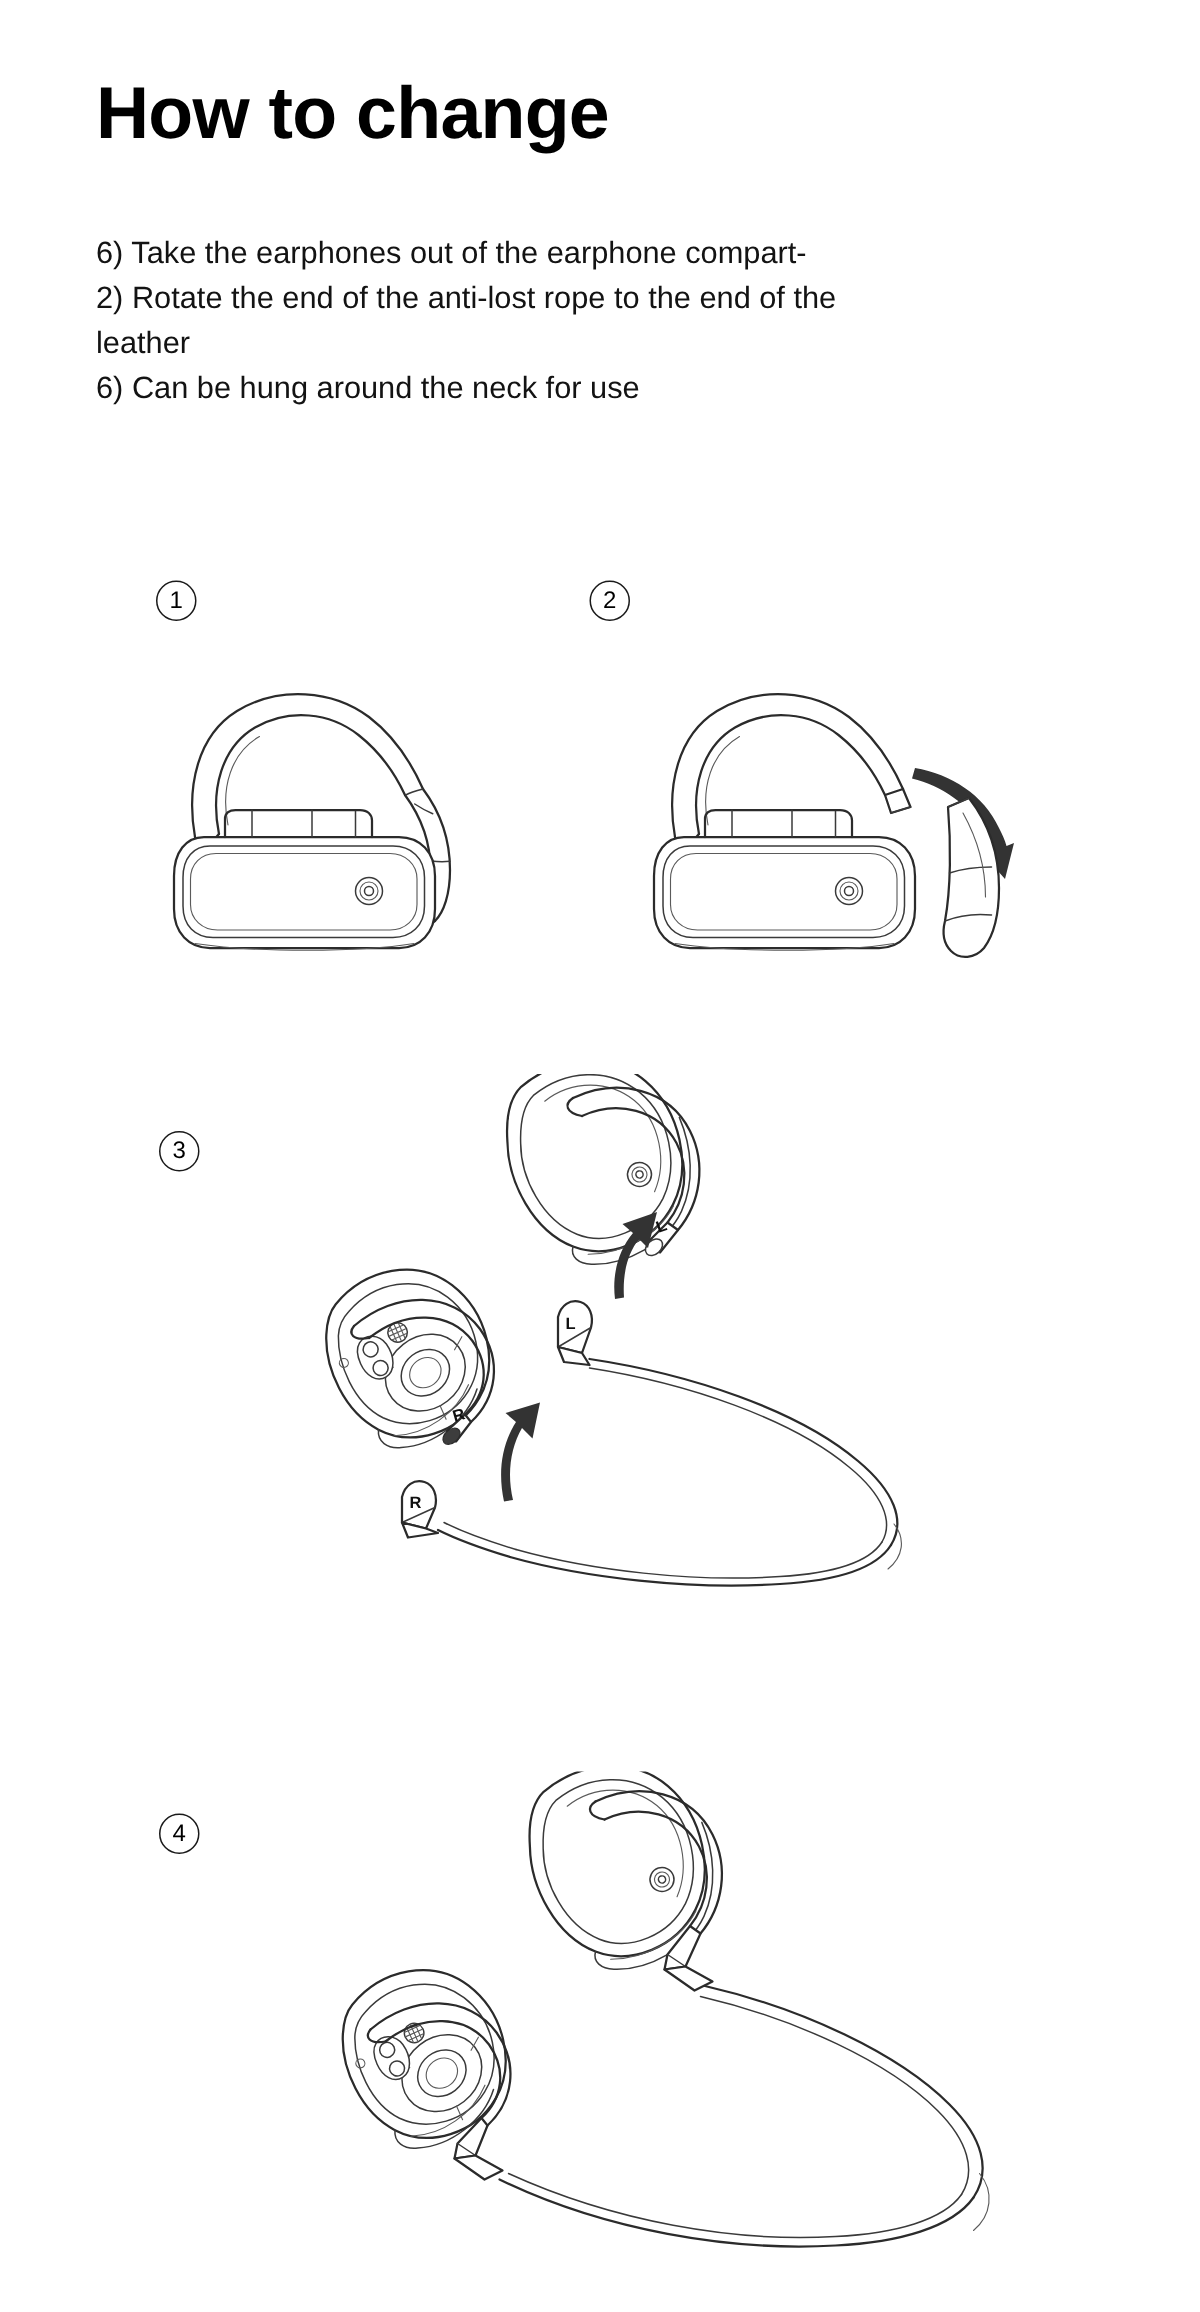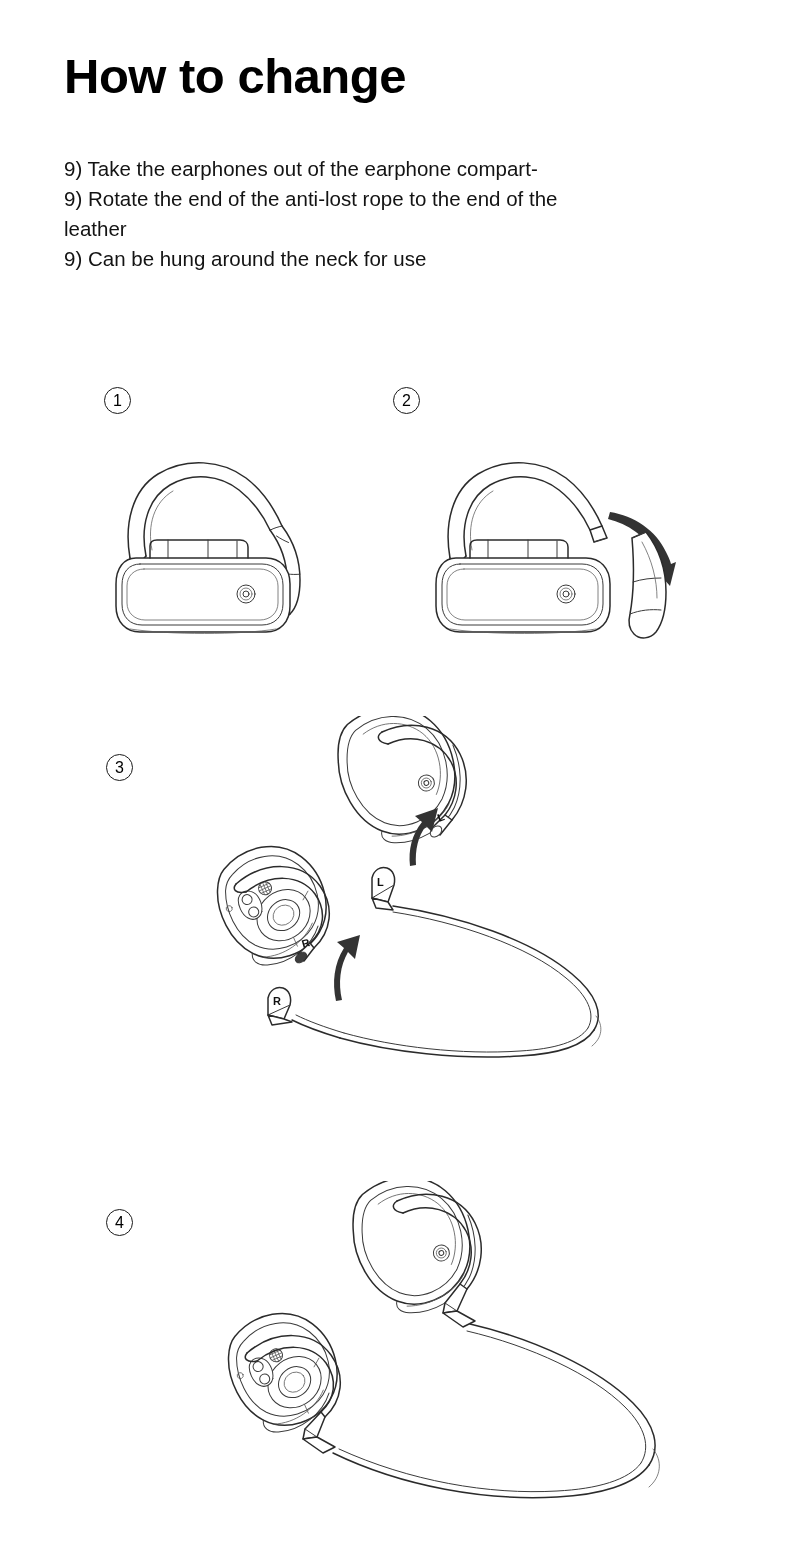--- a/index.html
+++ b/index.html
@@ -89,24 +89,24 @@
   }
 </style>
 </head>
 <body>
 
 <div class="page">
 
   <div class="title">How to change</div>
 
   <div class="instructions">
-    <div class="line">9) Take the earphones out of the earphone compart-</div>
-    <div class="line">9) Rotate the end of the anti-lost rope to the end of the</div>
+    <div class="line">6) Take the earphones out of the earphone compart-</div>
+    <div class="line">2) Rotate the end of the anti-lost rope to the end of the</div>
     <div class="line">leather</div>
-    <div class="line">9) Can be hung around the neck for use</div>
+    <div class="line">6) Can be hung around the neck for use</div>
   </div>
 
   <div class="figure" style="left:0; top:0;">
     <div class="step-badge" style="left:104px; top:366px;">
       <span>1</span>
     </div>
 
     <svg class="art" style="left:100px; top:425px;" width="280" height="200" viewBox="0 0 280 200">
 
       <g>

